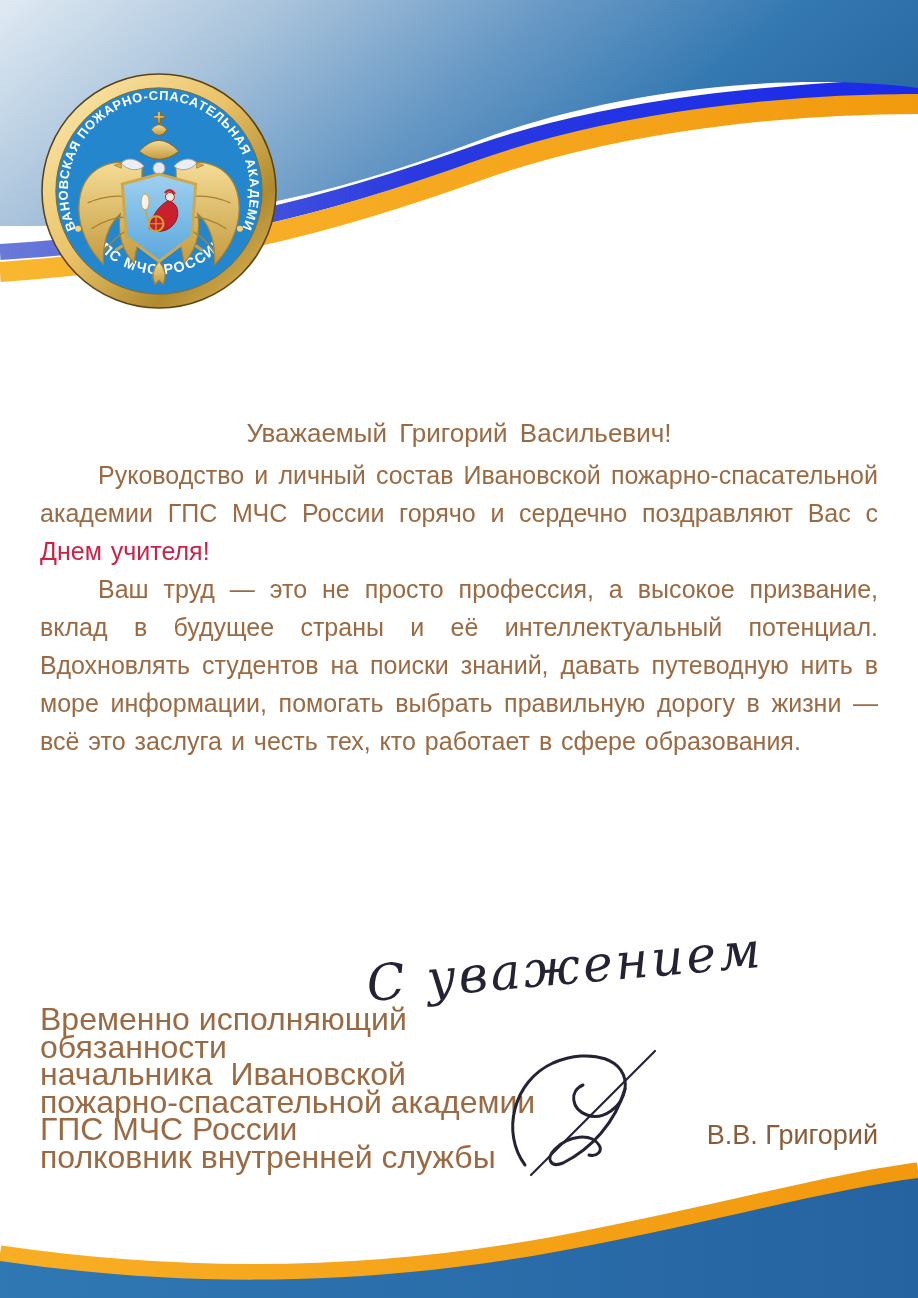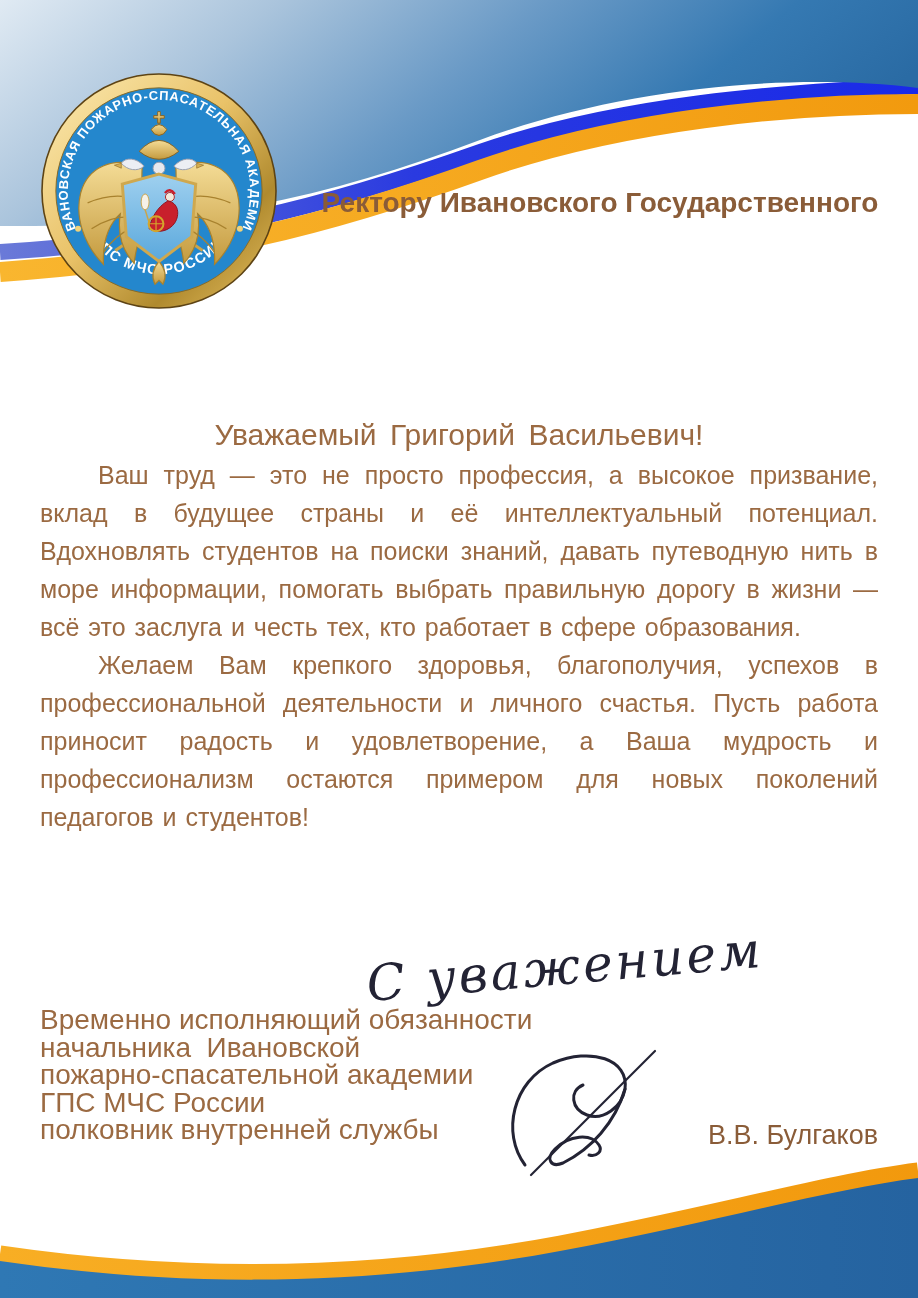--- a/index.html
+++ b/index.html
@@ -8,32 +8,32 @@
     overflow:hidden;margin:0 auto;
     font-family:"Liberation Sans",sans-serif;
   }
   .abs{position:absolute;}
   .addressee{
     left:300px;top:186px;width:600px;text-align:center;
     font-size:28px;font-weight:700;line-height:33px;color:#8a5c38;
   }
   .greeting{
     left:40px;top:418px;width:838px;text-align:center;
-    font-size:30px;color:#9b6a42;word-spacing:5px;
+    font-size:26px;color:#9b6a42;word-spacing:5px;
   }
   .body-text{
     left:40px;top:456px;width:838px;
     font-size:25px;line-height:38px;color:#9b6a42;
     text-align:justify;word-spacing:2px;
   }
   .body-text p{margin:0;text-indent:58px;}
   .red-accent{color:#cb2347;}
   .signee{
     left:40px;top:1006px;width:520px;
-    font-size:28px;line-height:27.5px;color:#9b6a42;white-space:pre-wrap;
+    font-size:32px;line-height:27.5px;color:#9b6a42;white-space:pre-wrap;
   }
   .signer-name{
     left:640px;top:1120px;width:238px;text-align:right;
     font-size:27px;color:#8a5c38;
   }
   .script-svg text{
     font-family:"DejaVu Serif","Liberation Serif",serif;
     font-style:italic;fill:#232334;letter-spacing:3px;
   }
   .ring-text{
@@ -135,28 +135,27 @@
         <circle cx="131" cy="126" r="4.5" fill="#f3e8da" stroke="#b22222"></circle>
         <path d="M126,122 q5,-6 10,1" stroke="#c8202c" stroke-width="2.4" fill="none"></path>
         <path d="M129,130 C140,132 141,144 136,152 C130,161 118,163 110,158 C112,148 118,136 129,130 Z" fill="#c8202c" stroke="#8f1420" stroke-width="1"></path>
         <circle cx="117" cy="153" r="7.5" fill="none" stroke="#d4a62c" stroke-width="2"></circle>
         <path d="M117,146 v15 M110,153 h15" stroke="#d4a62c" stroke-width="1.2"></path>
       </g>
     </g>
   </svg>
 
   <div class="abs addressee">
-    <div>Ректору Ивановского Государственного</div>
   </div>
 
   <div class="abs greeting">Уважаемый Григорий Васильевич!</div>
 
   <div class="abs body-text">
+    <p><span>Руководство и личный состав Ивановской пожарно-спасательной академии ГПС МЧС России горячо и сердечно поздравляют Вас с </span><span class="red-accent">Днем учителя!</span></p>
     <p>Ваш труд — это не просто профессия, а высокое призвание, вклад в будущее страны и её интеллектуальный потенциал. Вдохновлять студентов на поиски знаний, давать путеводную нить в море информации, помогать выбрать правильную дорогу в жизни — всё это заслуга и честь тех, кто работает в сфере образования.</p>
-    <p>Желаем Вам крепкого здоровья, благополучия, успехов в профессиональной деятельности и личного счастья. Пусть работа приносит радость и удовлетворение, а Ваша мудрость и профессионализм остаются примером для новых поколений педагогов и студентов!</p>
   </div>
 
   <svg class="abs script-svg" style="left:340px;top:908px" width="450" height="108" viewBox="0 0 450 108">
     <g transform="rotate(-5 225 60)">
       <text x="225" y="76" text-anchor="middle" font-size="50">С уважением</text>
     </g>
   </svg>
 
   <div class="abs signee">Временно исполняющий обязанности
 начальника  Ивановской
@@ -165,21 +164,21 @@
 полковник внутренней службы</div>
 
   <svg class="abs" style="left:495px;top:1045px" width="200" height="140" viewBox="0 0 200 140">
     <g fill="none" stroke="#232334" stroke-width="3" stroke-linecap="round">
       <path d="M30,120 C6,88 18,36 58,18 C96,2 134,14 130,44 C127,62 108,76 92,70 C76,64 74,46 88,40"></path>
       <path d="M130,44 C120,78 96,104 68,118 C56,123 50,114 60,104 C74,90 96,88 104,100 C108,106 102,112 94,110"></path>
       <path d="M160,6 L36,130" stroke-width="2.2"></path>
     </g>
   </svg>
 
-  <div class="abs signer-name">В.В. Булгаков</div>
+  <div class="abs signer-name">В.В. Григорий</div>
 
   <svg class="abs" style="left:0;top:1155px" width="918" height="143" viewBox="0 0 918 143">
     <defs>
       <linearGradient id="fg" x1="0" y1="0" x2="1" y2="0">
         <stop offset="0" stop-color="#f8ae24"></stop>
         <stop offset="1" stop-color="#f2990d"></stop>
       </linearGradient>
       <linearGradient id="fb" x1="0" y1="0" x2="1" y2="0">
         <stop offset="0" stop-color="#2f78b4"></stop>
         <stop offset="1" stop-color="#2563a0"></stop>

